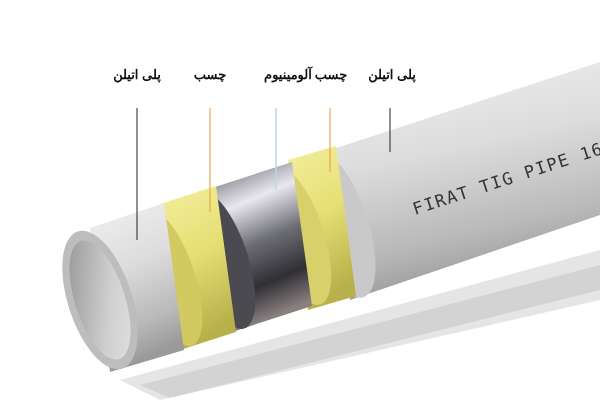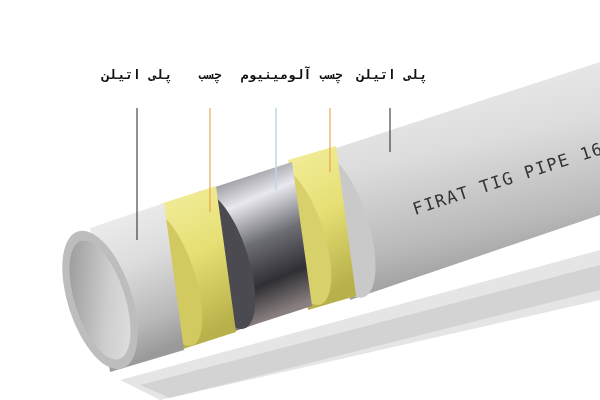--- a/index.html
+++ b/index.html
@@ -1,18 +1,18 @@
 <!DOCTYPE html>
 <html><head>
 <meta charset="utf-8">
 <style>
   html, body { margin:0; padding:0; background:#ffffff; }
   body { width:600px; height:400px; position:relative; overflow:hidden; font-family:"DejaVu Sans", sans-serif; }
   #stage { position:absolute; left:0; top:0; width:600px; height:400px; }
-  .label { position:absolute; top:67px; font-size:13px; font-weight:bold; color:#111; direction:rtl; white-space:nowrap; transform:translateX(-50%); font-family:Liberation Mono, monospace; }
+  .label { position:absolute; top:67px; font-size:13px; font-weight:bold; color:#111; direction:rtl; white-space:nowrap; transform:translateX(-50%); font-family:Liberation Sans, sans-serif; }
 </style>
 </head>
 <body>
 
 <div id="stage">
   <svg width="600" height="400" viewBox="0 0 600 400">
     <defs>
       <linearGradient id="peGrad" x1="0" y1="0" x2="0.25" y2="1">
         <stop offset="0" stop-color="#f2f2f2"></stop>
         <stop offset="0.45" stop-color="#dcdcdc"></stop>
@@ -79,16 +79,16 @@
       <line x1="137" y1="108" x2="137" y2="240" stroke="#222" stroke-width="1"></line>
       <line x1="210" y1="108" x2="210" y2="212" stroke="#e59a3a" stroke-width="1"></line>
       <line x1="276" y1="108" x2="276" y2="190" stroke="#b8d8e8" stroke-width="1.5"></line>
       <line x1="330" y1="108" x2="330" y2="172" stroke="#e59a3a" stroke-width="1"></line>
       <line x1="390" y1="108" x2="390" y2="152" stroke="#222" stroke-width="1"></line>
     </g>
   </svg>
 
   <div class="label" style="left:137px;">پلی اتیلن</div>
   <div class="label" style="left:210px;">چسب</div>
-  <div class="label" style="left:276px;">آلومینیوم</div>
+  <div class="label" style="left:288px;">آلومینیوم</div>
   <div class="label" style="left:331px;">چسب</div>
   <div class="label" style="left:392px;">پلی اتیلن</div>
 </div>
 
 </body></html>

